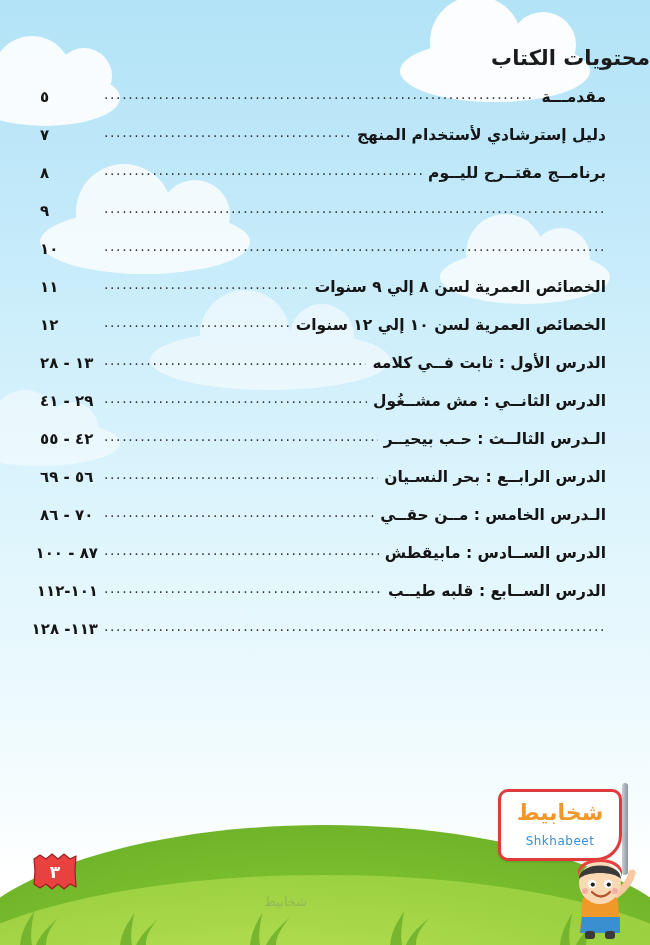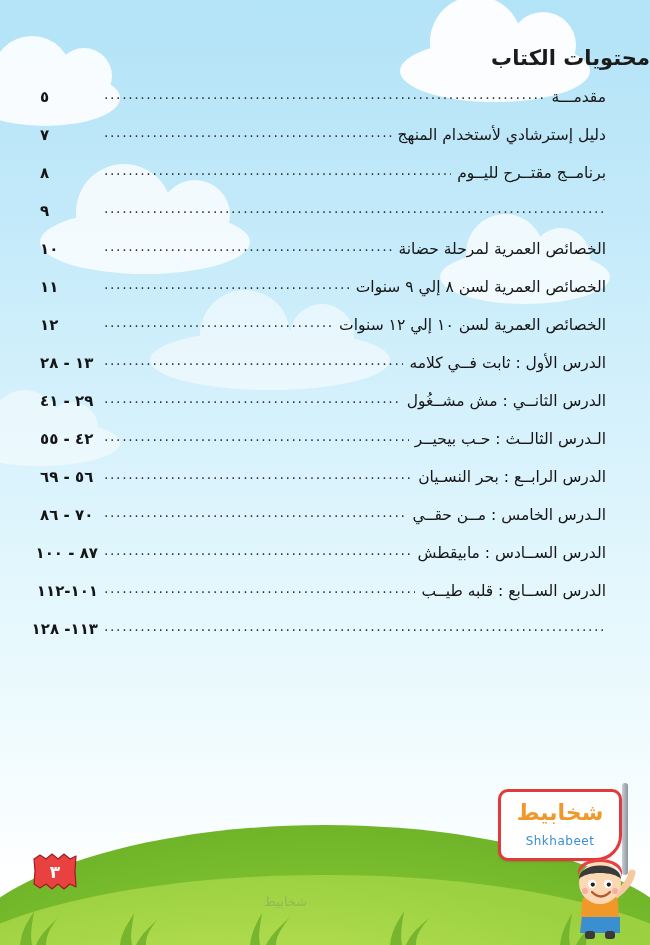--- a/index.html
+++ b/index.html
@@ -118,21 +118,21 @@
   .toc-row {
     display: flex;
     align-items: baseline;
     direction: rtl;
     margin-bottom: 2px;
     height: 36px;
   }
   .toc-label {
     white-space: nowrap;
     font-size: 15.5px;
-    font-weight: normal;
+    font-weight: bold;
     color: #151515;
     padding-left: 6px;
   }
   .toc-dots {
     flex: 1 1 auto;
     overflow: hidden;
     white-space: nowrap;
     color: #333;
     font-size: 14px;
     letter-spacing: 1.6px;
@@ -269,21 +269,20 @@
       <span class="toc-dots">..................................................................................................</span>
       <span class="toc-page">٨</span>
     </div>
 
     <div class="toc-row">
       <span class="toc-dots">..................................................................................................</span>
       <span class="toc-page">٩</span>
     </div>
 
     <div class="toc-row">
-      <span class="toc-label">الخصائص العمرية لمرحلة حضانة</span>
       <span class="toc-dots">..................................................................................................</span>
       <span class="toc-page">١٠</span>
     </div>
 
     <div class="toc-row">
       <span class="toc-label">الخصائص العمرية لسن ٨ إلي ٩ سنوات</span>
       <span class="toc-dots">..................................................................................................</span>
       <span class="toc-page">١١</span>
     </div>
 

